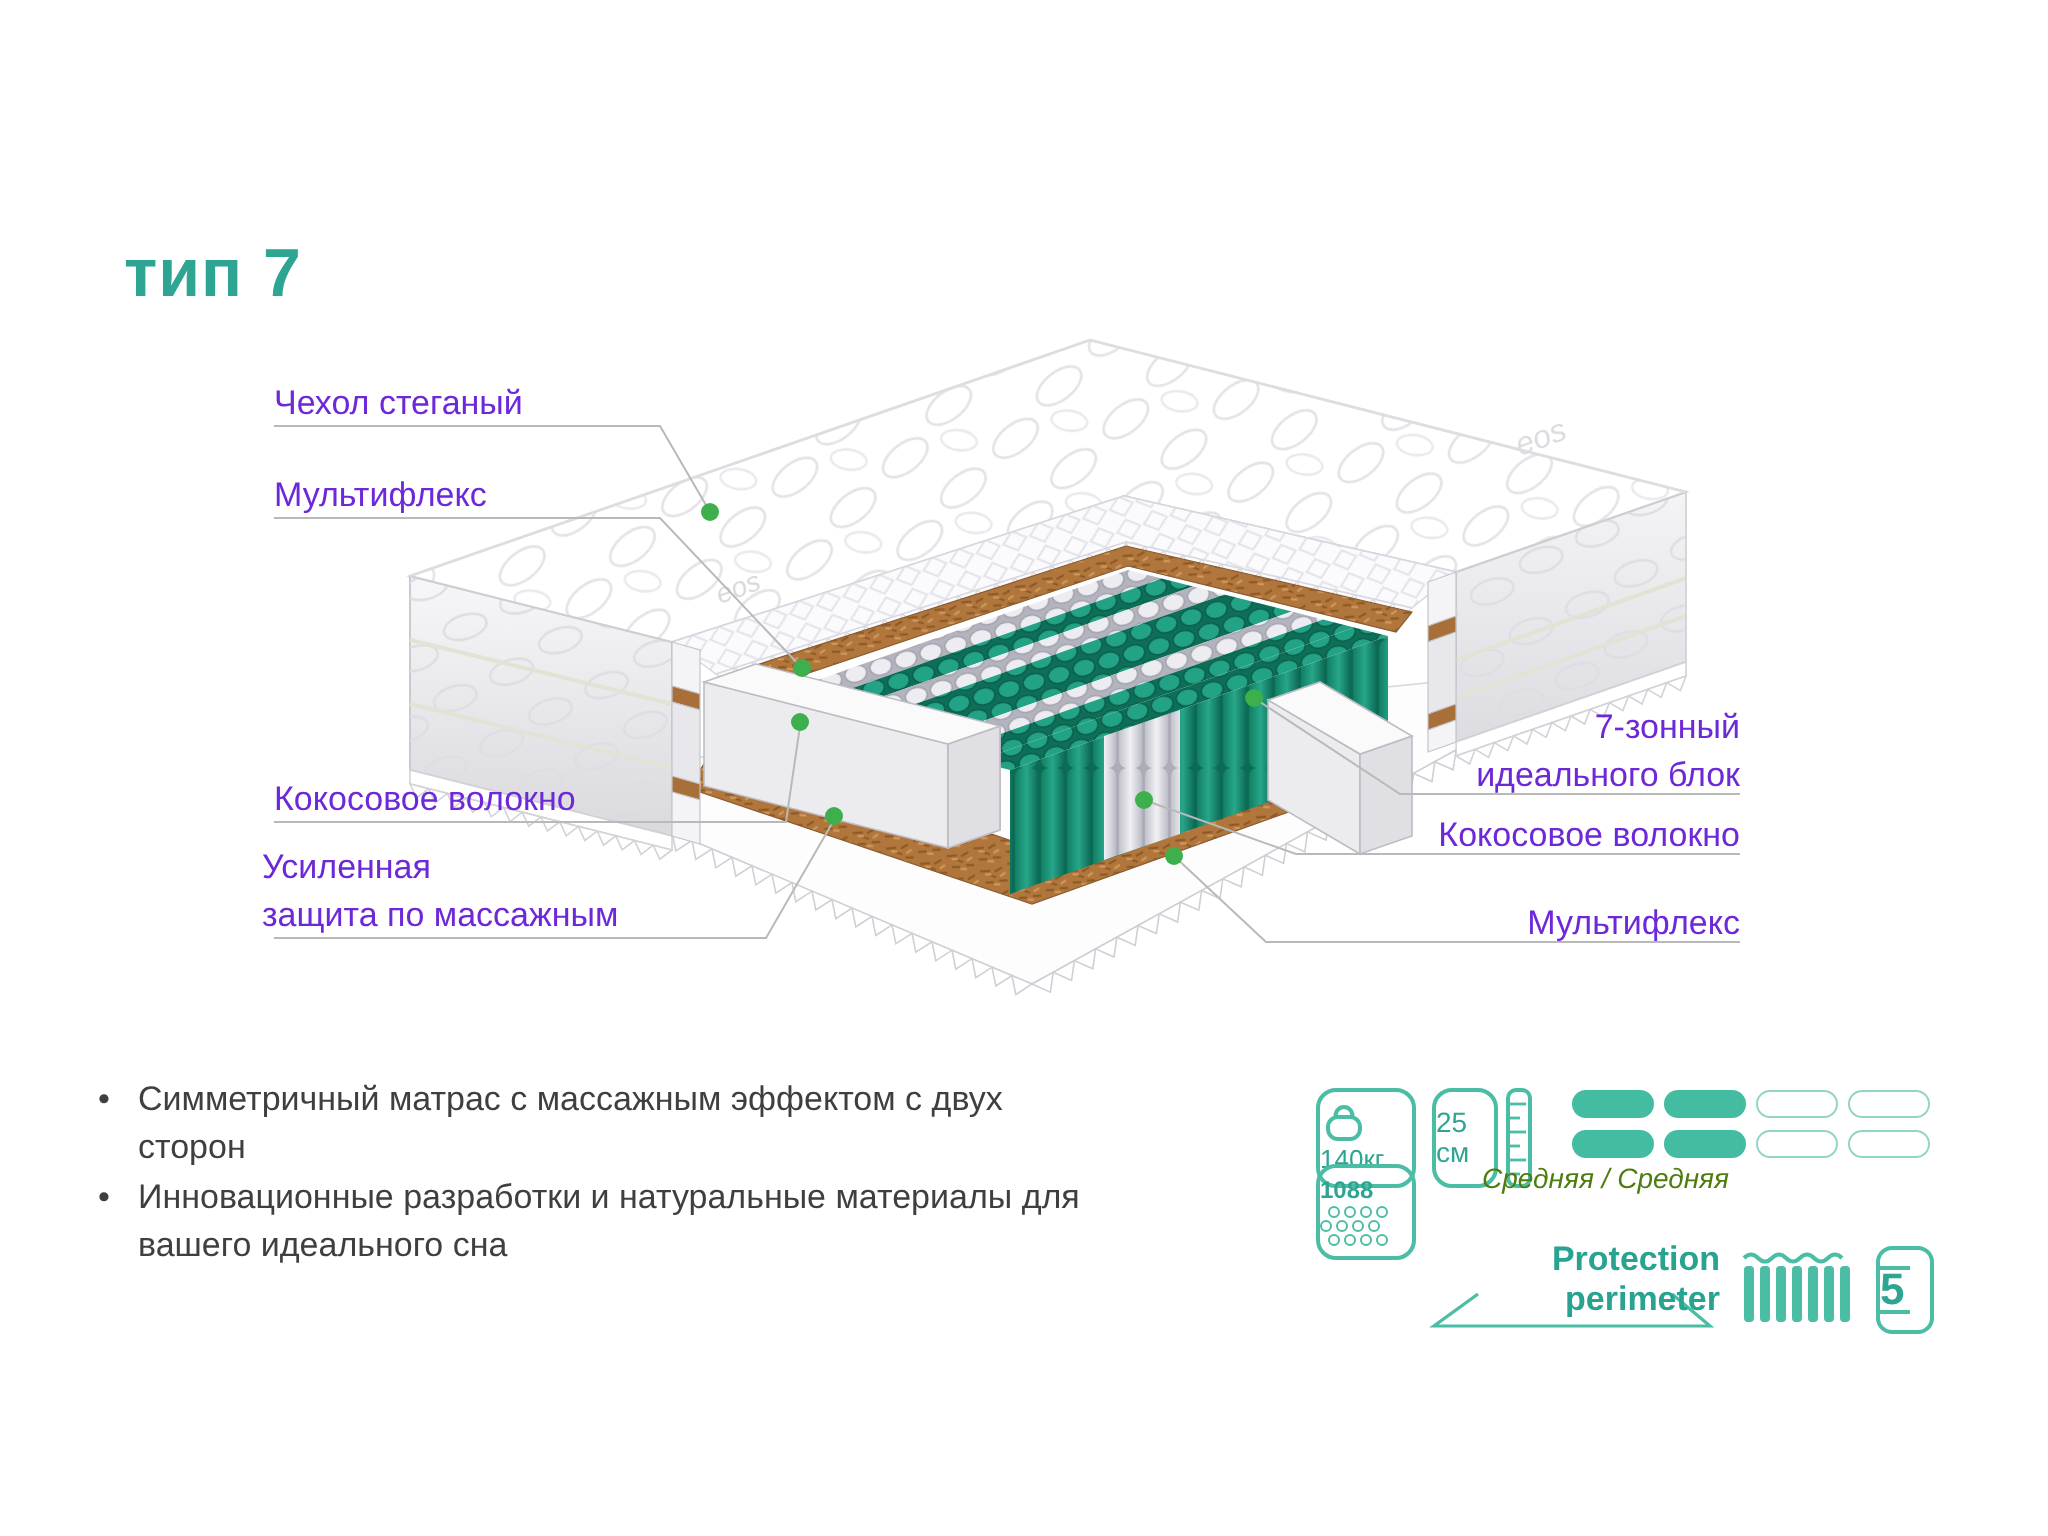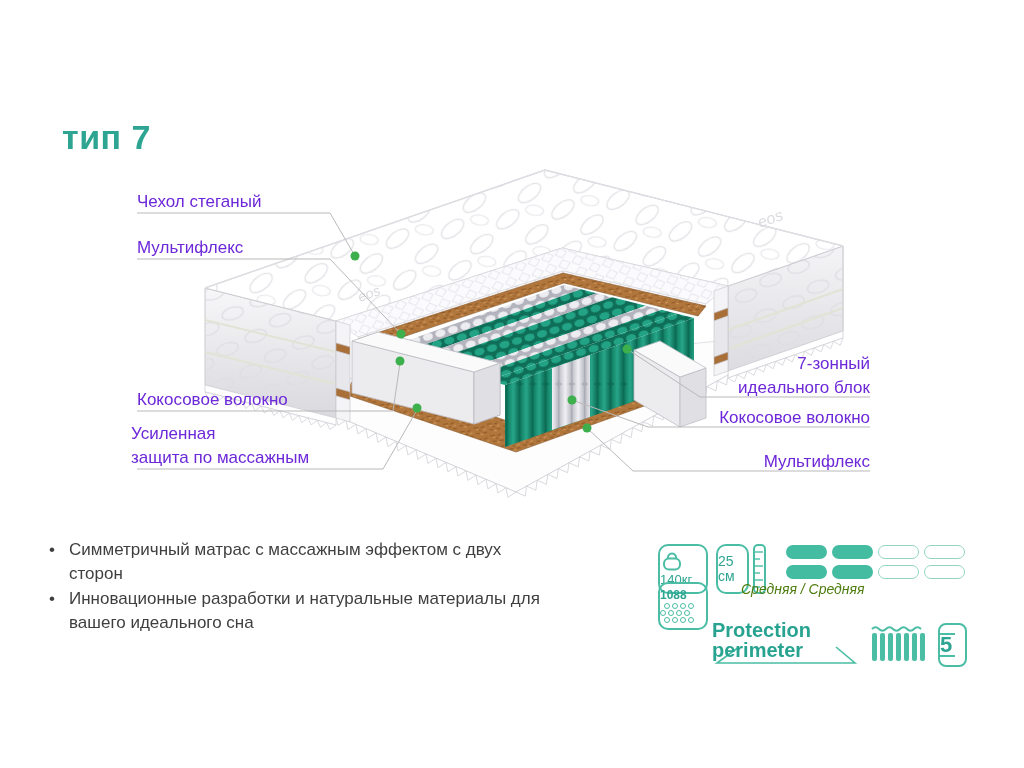--- a/index.html
+++ b/index.html
@@ -28,21 +28,21 @@
   .wyears{left:938px;top:623px;width:29px;height:44px;border-radius:8px;}
   .wyears .five{font-size:22px;font-weight:bold;line-height:20px;}
   .wyears .bar{width:15px;height:2px;background:#4ABDA4;}
   .pills{position:absolute;left:786px;top:545px;}
   .pillrow{display:flex;gap:5px;margin-bottom:6px;}
   .pill{width:41px;height:14px;border-radius:7px;box-sizing:border-box;}
   .pill.f{background:#43BCA2;}
   .pill.o{border:1.5px solid #93D5C3;background:#fff;}
   .firmness{position:absolute;left:741px;top:581px;font-size:14px;color:#4d7c0f;font-style:italic;}
   .protection{position:absolute;left:712px;top:620px;width:148px;height:48px;}
-  .protection .tx{position:relative;text-align:left;font-size:20px;line-height:20px;
+  .protection .tx{position:relative;text-align:right;font-size:17px;line-height:20px;
                   font-weight:bold;color:#27A390;z-index:2;}
   .protection svg{position:absolute;left:0;top:0;z-index:1;}
   .barsicon{position:absolute;left:870px;top:624px;}
 </style>
 </head>
 <body>
 
 <div class="stage">
 
 <svg class="art" width="1024" height="768" viewBox="0 0 1024 768">

